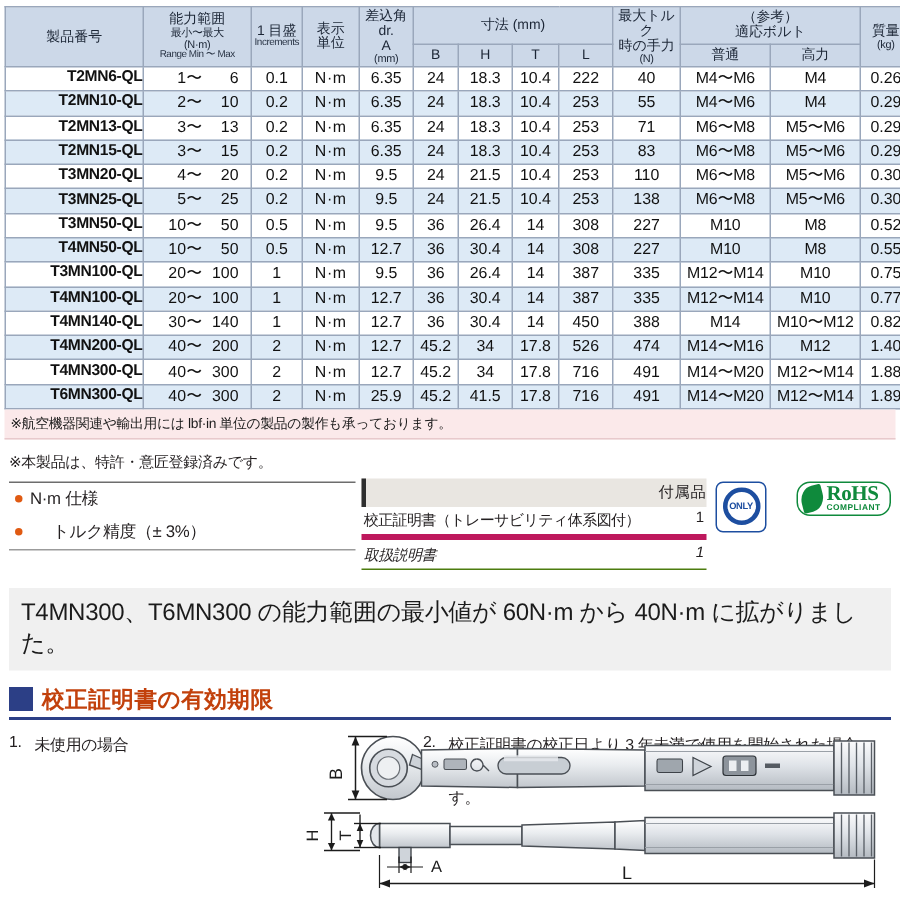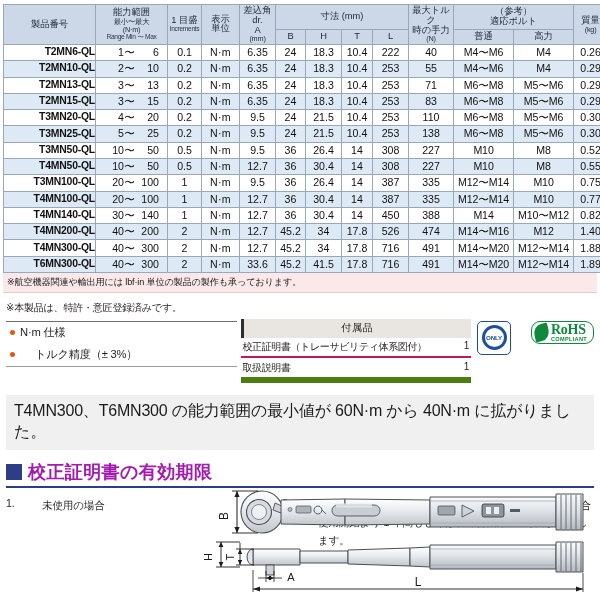--- a/index.html
+++ b/index.html
@@ -117,33 +117,33 @@
     width: 5px; height: 5px; border-radius: 50%;
     background: #e05a12; margin-right: 5px; flex: 0 0 auto;
   }
   .feat-bottom { border-bottom: 1.4px solid #9b9b9b; gap: 15px; }
 
   .mid-mid { width: 232px; margin-left: 4px; }
   .acc-head {
     background: #e9e6e1;
     border-left: 3.5px solid #2e2e2e;
     font-size: 10.2px;
-    text-align: center;
+    text-align: right;
     padding: 2.5px 0;
     letter-spacing: 0.5px;
   }
   .acc-row {
     display: flex;
     justify-content: space-between;
     font-size: 10px;
     padding: 2.5px 2px 2px 2px;
-    border-bottom: 2px solid #be185d;
+    border-bottom: 4px solid #be185d;
     letter-spacing: -0.4px;
   }
-  .acc-row:last-child { border-bottom: 6px solid #4d7c0f; }
+  .acc-row:last-child { border-bottom: 1px solid #4d7c0f; font-style: italic; }
   .acc-qty { padding-left: 6px; }
 
   .mid-right {
     flex: 1;
     display: flex;
     align-items: flex-start;
     justify-content: flex-start;
     gap: 20px;
     padding-top: 2px;
     padding-left: 6px;
@@ -196,36 +196,36 @@
   
   .sec-head {
     display: flex;
     align-items: center;
     margin: 10px 6px 0 6px;
     border-bottom: 2.4px solid #2c3f86;
     padding-bottom: 2px;
   }
   .sec-sq { width: 16px; height: 16px; background: #2c3f86; margin-right: 6px; }
   .sec-title {
-    font-size: 18px; font-weight: bold; color: #a21caf;
+    font-size: 15px; font-weight: bold; color: #c2410c;
     letter-spacing: 0.4px;
   }
 
   
   .notes2 {
     display: flex;
     margin: 9px 6px 0 6px;
     font-size: 10.6px;
     letter-spacing: -0.2px;
   }
   .note-col { display: flex; }
   .note-col.left { width: 276px; }
   .note-col.right { flex: 1; }
   .note-num { width: 17px; flex: 0 0 auto; }
-  .note-body { line-height: 1.65; margin-left: 19px; }
+  .note-body { line-height: 1.65; }
 
   
   .diagram {
     position: absolute;
     left: 0; top: 470px;
     width: 600px; height: 130px;
   }
 </style>
 </head>
 <body>
@@ -490,21 +490,21 @@
             <td>491</td>
             <td class="bolt">M14〜M20</td>
             <td class="bolt">M12〜M14</td>
             <td>1.88</td>
           </tr>
           <tr class="alt">
             <td class="pn">T6MN300-QL</td>
             <td class="range"><span class="rmin">40</span><span class="rtil">〜</span><span class="rmax">300</span></td>
             <td>2</td>
             <td class="unit">N·m</td>
-            <td>33.6</td>
+            <td>25.9</td>
             <td>45.2</td>
             <td>41.5</td>
             <td>17.8</td>
             <td>716</td>
             <td>491</td>
             <td class="bolt">M14〜M20</td>
             <td class="bolt">M12〜M14</td>
             <td>1.89</td>
           </tr>
         </tbody>

